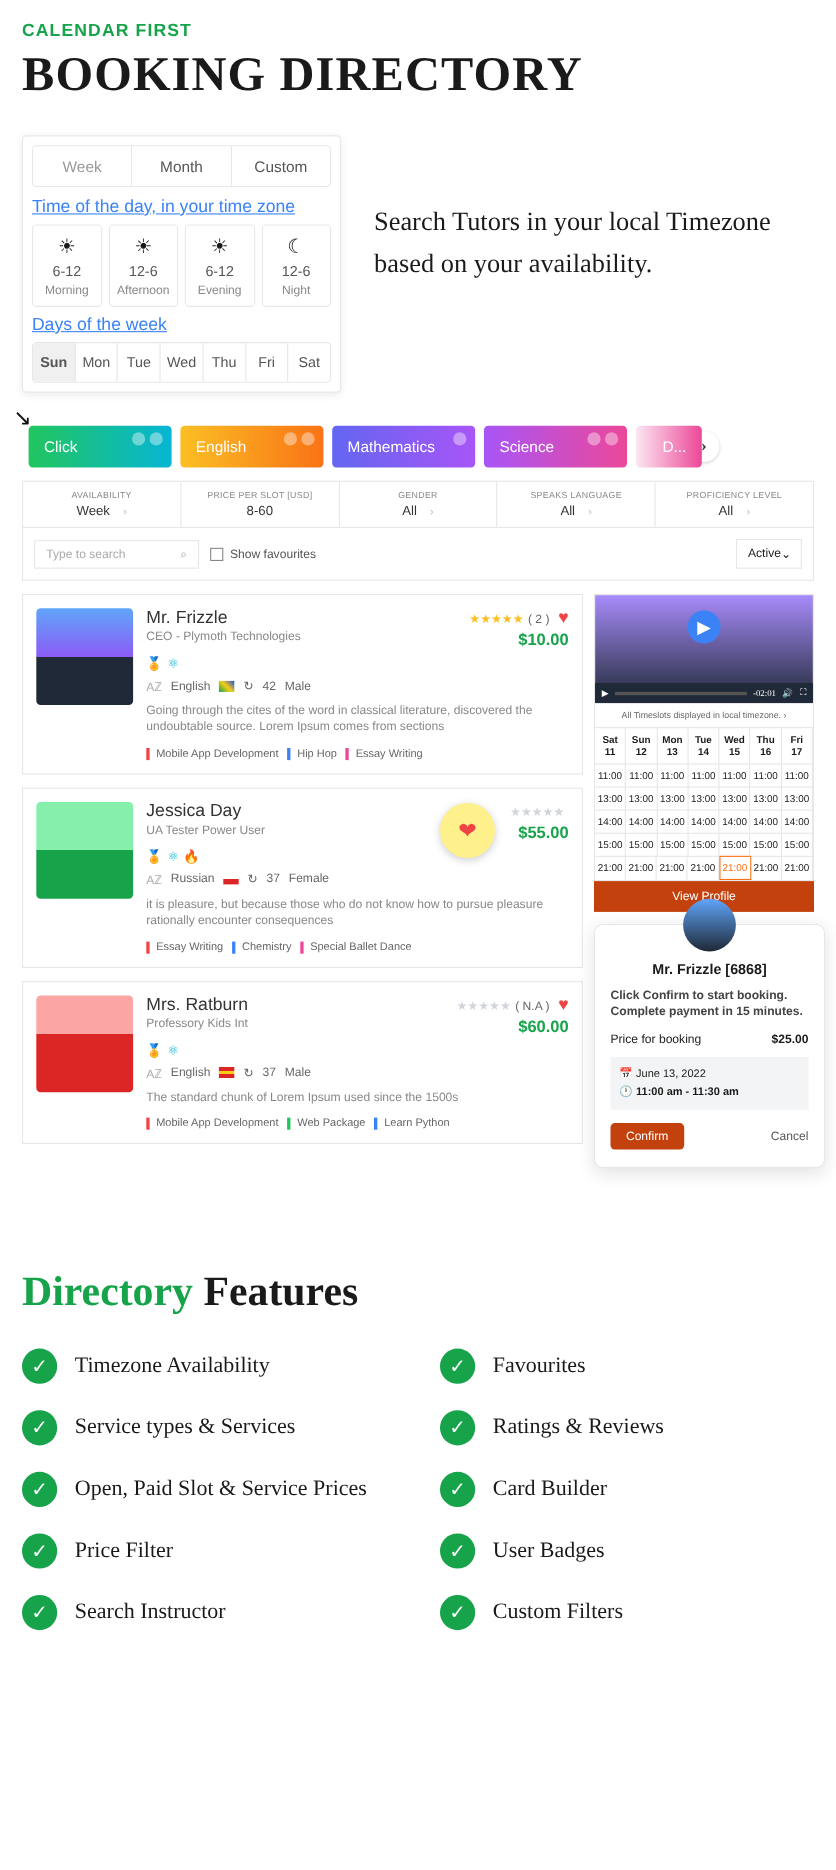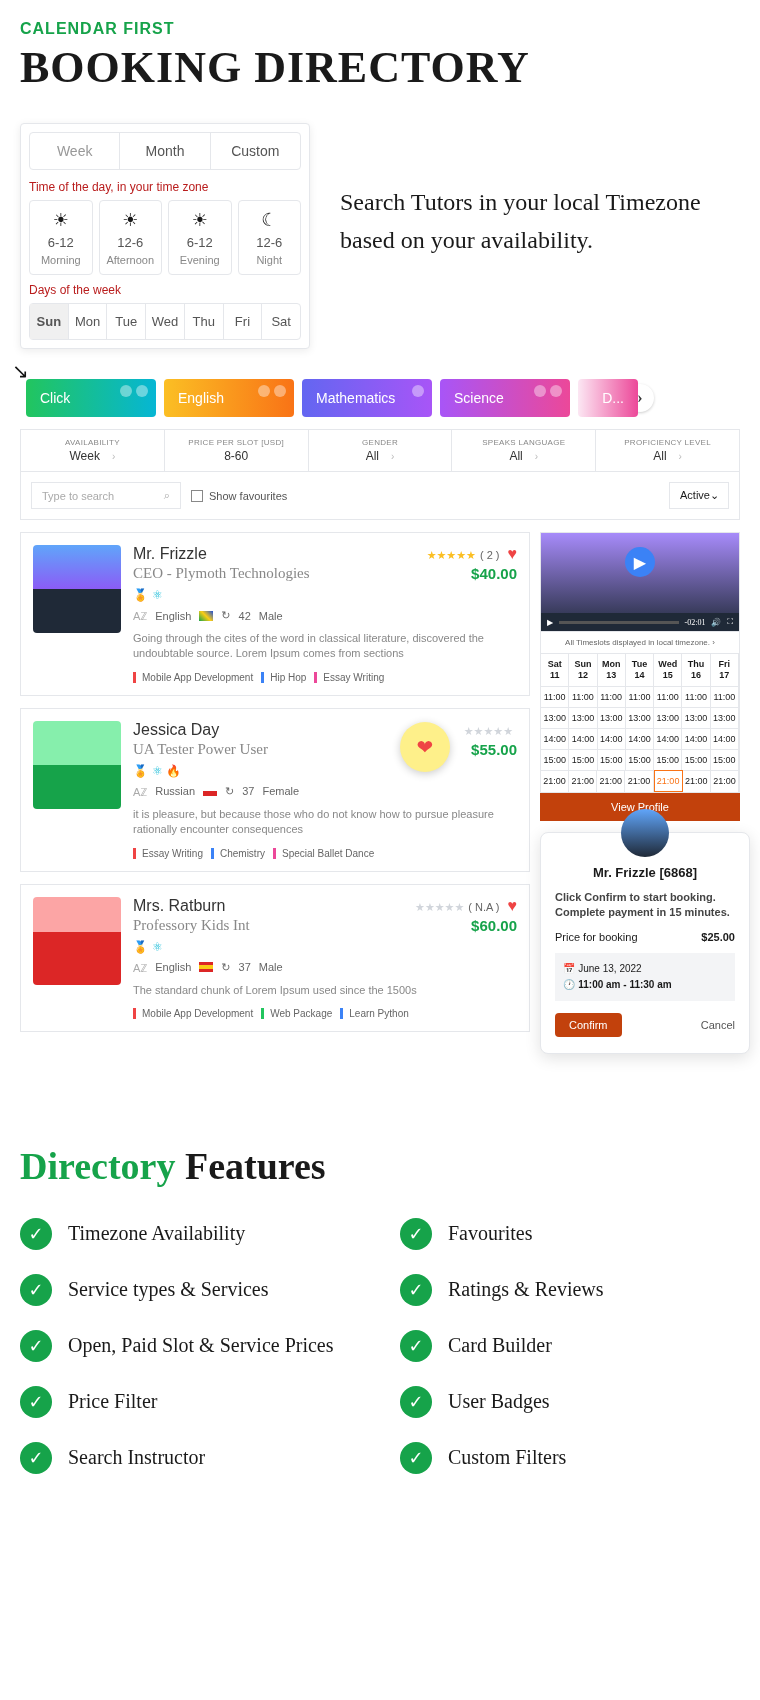--- a/index.html
+++ b/index.html
@@ -6,21 +6,21 @@
 body{font-family:Georgia,serif;background:#fff;color:#1a1a1a;width:760px;}
 .container{padding:20px;}
 .eyebrow{color:#16a34a;font-weight:bold;font-size:16px;letter-spacing:1px;font-family:sans-serif;}
 h1{font-size:44px;font-weight:900;margin-top:4px;letter-spacing:1px;}
 .hero{display:flex;margin-top:30px;gap:30px;}
 .calendar-widget{width:290px;background:#fff;border:1px solid #e5e7eb;border-radius:4px;padding:8px;font-family:sans-serif;box-shadow:0 2px 8px rgba(0,0,0,0.08);}
 .cw-tabs{display:flex;border:1px solid #e5e7eb;border-radius:4px;margin-bottom:10px;}
 .cw-tab{flex:1;text-align:center;padding:10px 0;font-size:14px;color:#555;border-right:1px solid #e5e7eb;cursor:pointer;}
 .cw-tab:last-child{border-right:none;}
 .cw-tab.active{color:#999;}
-.cw-label{font-size:12px;color:#b91c1c;margin:6px 0;}
+.cw-label{font-size:16px;color:#3b82f6;margin:6px 0;text-decoration:underline;}
 .cw-dayparts{display:flex;gap:6px;margin-bottom:8px;}
 .cw-daypart{flex:1;border:1px solid #e5e7eb;border-radius:4px;text-align:center;padding:8px 2px;}
 .cw-daypart .icn{font-size:18px;}
 .cw-daypart .rng{font-size:13px;color:#555;margin-top:4px;}
 .cw-daypart .lbl{font-size:11px;color:#888;margin-top:4px;}
 .cw-days{display:flex;border:1px solid #e5e7eb;border-radius:4px;}
 .cw-day{flex:1;text-align:center;font-size:13px;padding:10px 0;color:#555;border-right:1px solid #e5e7eb;}
 .cw-day:last-child{border-right:none;}
 .cw-day.sel{background:#f0f0f0;font-weight:600;}
 .hero-text{flex:1;font-size:24px;line-height:1.6;padding-top:60px;}
@@ -49,21 +49,21 @@
 .results{display:flex;gap:10px;margin-top:12px;}
 .cards-col{flex:1;}
 .tutor-card{border:1px solid #e5e7eb;padding:12px;margin-bottom:12px;font-family:sans-serif;display:flex;gap:12px;}
 .tutor-avatar{width:88px;height:88px;border-radius:4px;flex-shrink:0;}
 .av-blue{background:linear-gradient(#60a5fa 0%,#8b5cf6 50%,#1f2937 50%,#1f2937 100%);}
 .av-green{background:linear-gradient(#86efac 0%,#86efac 50%,#16a34a 50%);}
 .av-red{background:linear-gradient(#fca5a5 0%,#fca5a5 40%,#dc2626 40%);}
 .tutor-body{flex:1;}
 .tutor-head{display:flex;justify-content:space-between;align-items:flex-start;}
 .tutor-name{font-size:16px;color:#333;}
-.tutor-sub{font-size:15px;color:#888;margin-top:2px;font-family:Liberation Serif, serif;}
+.tutor-sub{font-size:11px;color:#888;margin-top:2px;}
 .tutor-right{text-align:right;}
 .stars{color:#fbbf24;font-size:11px;}
 .stars.grey{color:#d1d5db;}
 .rev-count{font-size:11px;color:#666;margin-left:4px;}
 .heart{color:#ef4444;margin-left:8px;}
 .price{color:#16a34a;font-weight:bold;font-size:15px;margin-top:2px;}
 .badges{margin-top:6px;font-size:12px;}
 .badges span{margin-right:4px;}
 .meta{font-size:11px;color:#666;margin-top:6px;display:flex;gap:8px;align-items:center;}
 .flag{width:14px;height:10px;display:inline-block;}
@@ -239,21 +239,21 @@
     <div class="results">
       <div class="cards-col" id="cards">
           <div class="tutor-card">
             <div class="tutor-avatar av-blue"></div>
             <div class="tutor-body">
               <div class="tutor-head">
                 <div>
                   <div class="tutor-name">Mr. Frizzle</div>
                   <div class="tutor-sub">CEO - Plymoth Technologies</div>
                 </div>
-                <div class="tutor-right"><span class="stars">★★★★★</span><span class="rev-count">( 2 )</span><span class="heart">♥</span><div class="price">$40.00</div></div>
+                <div class="tutor-right"><span class="stars">★★★★★</span><span class="rev-count">( 2 )</span><span class="heart">♥</span><div class="price">$10.00</div></div>
               </div>
               <div class="badges"><span style="color:#f59e0b">🏅</span><span style="color:#06b6d4">⚛</span></div>
               <div class="meta">
                 <span style="color:#aaa">Aℤ</span>
                 <span>English</span>
                 <span class="flag flag-br"></span>
                 <span>↻</span>
                 <span>42</span>
                 <span>Male</span>
               </div>

